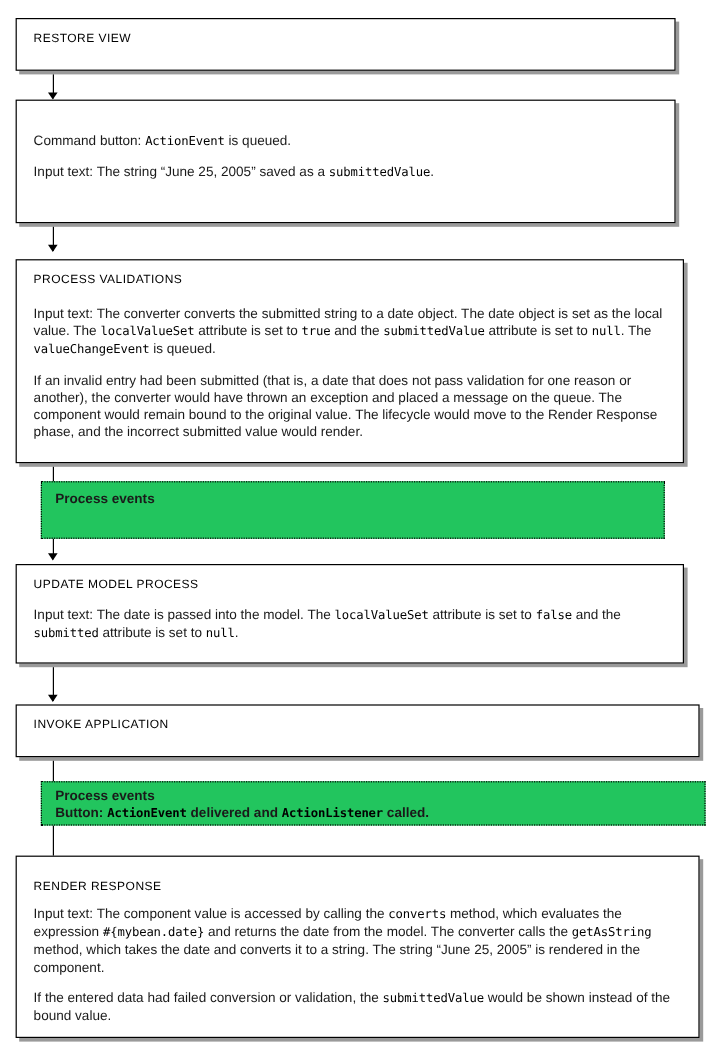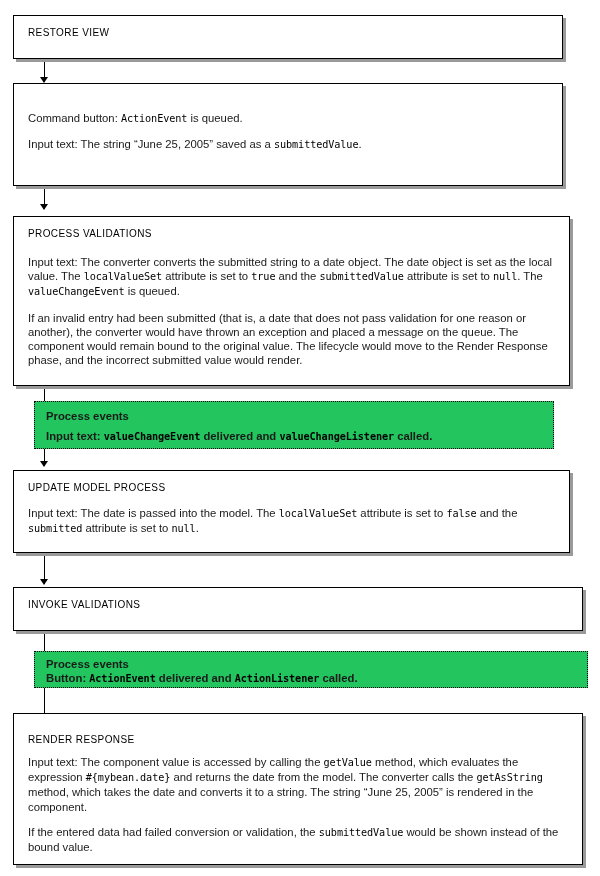--- a/index.html
+++ b/index.html
@@ -131,21 +131,20 @@
         </div>
     </div>
   </div>
 
   <div class="connector" style="top:389px; height:14px;"></div>
 
   <div class="events-box" style="left:34px; top:401px; width:520px; height:48px;">
     <div style="padding:7px 10px 6px 11px;">
       <div class="events-label">Process events</div>
       <div style="height:6px;"></div>
-      <div class="events-label">Input text: <code>valueChangeEvent</code> delivered and <code>valueChangeListener</code> called.</div>
     </div>
   </div>
 
   <div class="connector" style="top:449px; height:17px;"></div>
   <div class="arrowhead" style="left:44px; top:461px;"></div>
 
   <div class="phase-box" style="left:13px; top:470px; width:557px; height:83px;">
     <div class="pad" style="padding-top:11px; padding-right:16px;">
       <div class="phase-title">UPDATE MODEL PROCESS</div>
       <div style="height:13px;"></div>
@@ -153,40 +152,40 @@
           <div class="body-text">Input text: The date is passed into the model. The <code>localValueSet</code> attribute is set to <code>false</code> and the <code>submitted</code> attribute is set to <code>null</code>.</div>
         </div>
     </div>
   </div>
 
   <div class="connector" style="top:556px; height:28px;"></div>
   <div class="arrowhead" style="left:44px; top:579px;"></div>
 
   <div class="phase-box" style="left:13px; top:587px; width:570px; height:44px;">
     <div class="pad" style="padding-top:11px;">
-      <div class="phase-title">INVOKE VALIDATIONS</div>
+      <div class="phase-title">INVOKE APPLICATION</div>
     </div>
   </div>
 
   <div class="connector" style="top:634px; height:18px;"></div>
 
   <div class="events-box" style="left:34px; top:651px; width:554px; height:37px;">
     <div style="padding:5px 10px 5px 11px;">
       <div class="events-label">Process events</div>
       <div class="events-label">Button: <code>ActionEvent</code> delivered and <code>ActionListener</code> called.</div>
     </div>
   </div>
 
   <div class="connector" style="top:688px; height:43px;"></div>
   <div class="arrowhead" style="left:44px; top:725px;"></div>
 
   <div class="phase-box" style="left:13px; top:713px; width:570px; height:152px;">
     <div class="pad" style="padding-top:20px; padding-right:16px;">
       <div class="phase-title">RENDER RESPONSE</div>
       <div style="height:10px;"></div>
       <div>
-          <div class="body-text">Input text: The component value is accessed by calling the <code>getValue</code> method, which evaluates the expression  <code>#{mybean.date}</code> and returns the date from the model. The converter calls the <code>getAsString</code> method, which takes the date and converts it to a string. The string “June 25, 2005” is rendered in the component.</div>
+          <div class="body-text">Input text: The component value is accessed by calling the <code>converts</code> method, which evaluates the expression  <code>#{mybean.date}</code> and returns the date from the model. The converter calls the <code>getAsString</code> method, which takes the date and converts it to a string. The string “June 25, 2005” is rendered in the component.</div>
           <div class="body-text">If the entered data had failed conversion or validation, the <code>submittedValue</code> would be shown instead of the bound value.</div>
         </div>
     </div>
   </div>
 
 </div>
 
 </body></html>

